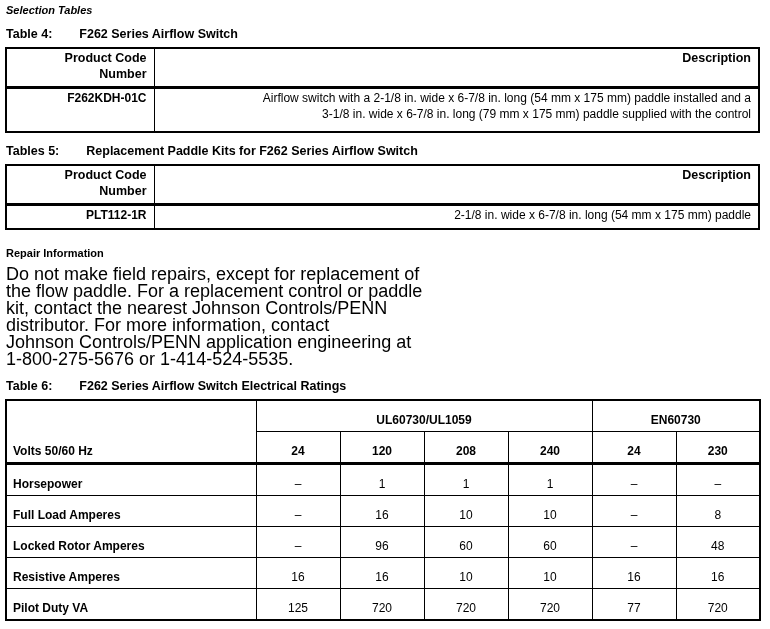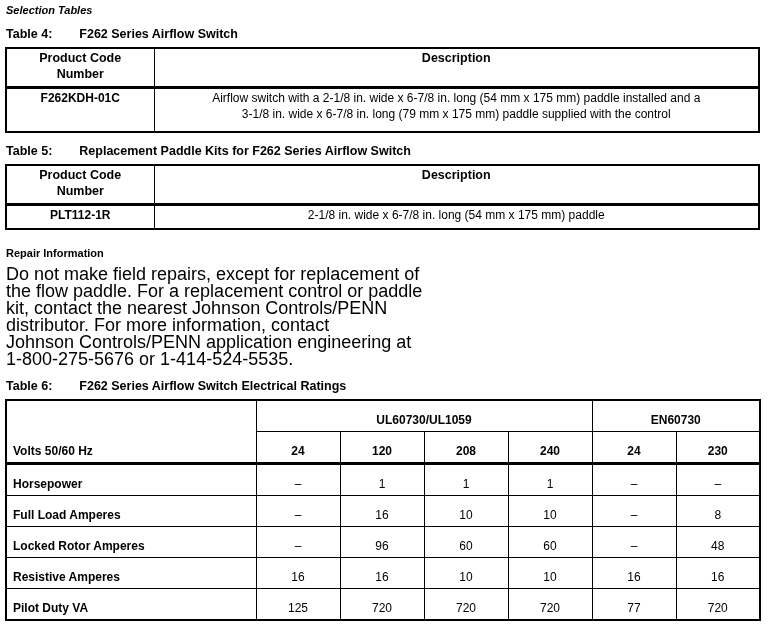--- a/index.html
+++ b/index.html
@@ -48,21 +48,21 @@
     table-layout: fixed;
     width: 755px;
     border: 2px solid #000;
   }
   table.ptable col.w-code { width: 148px; }
   table.ptable th, table.ptable td {
     border: 1px solid #000;
     font-size: 12px;
     line-height: 15.5px;
     padding: 2px 7px 4px;
-    text-align: center;
+    text-align: right;
     vertical-align: top;
   }
   table.ptable thead th {
     font-size: 12.5px;
     font-weight: bold;
     border-bottom: 3px solid #000;
   }
   table.ptable thead tr { height: 36px; }
   table.ptable td.code { font-weight: bold; }
   table.ptable tr.tall td { height: 36px; }
@@ -127,21 +127,21 @@
     <tbody>
       <tr class="tall">
         <td class="code">F262KDH-01C</td>
         <td class="preline">Airflow switch with a 2-1/8 in. wide x 6-7/8 in. long (54 mm x 175 mm) paddle installed and a
 3-1/8 in. wide x 6-7/8 in. long (79 mm x 175 mm) paddle supplied with the control</td>
       </tr>
     </tbody>
   </table>
 
   <div class="table-caption">
-    <span class="cap-label">Table 5:</span><span class="cap-title">Replacement Paddle Kits for F262 Series Airflow Switch</span>
+    <span class="cap-label">Tables 5:</span><span class="cap-title">Replacement Paddle Kits for F262 Series Airflow Switch</span>
   </div>
 
   <table class="ptable">
     <colgroup>
         <col class="w-code">
         <col>
       </colgroup>
     <thead>
       <tr>
         <th class="preline">Product Code

